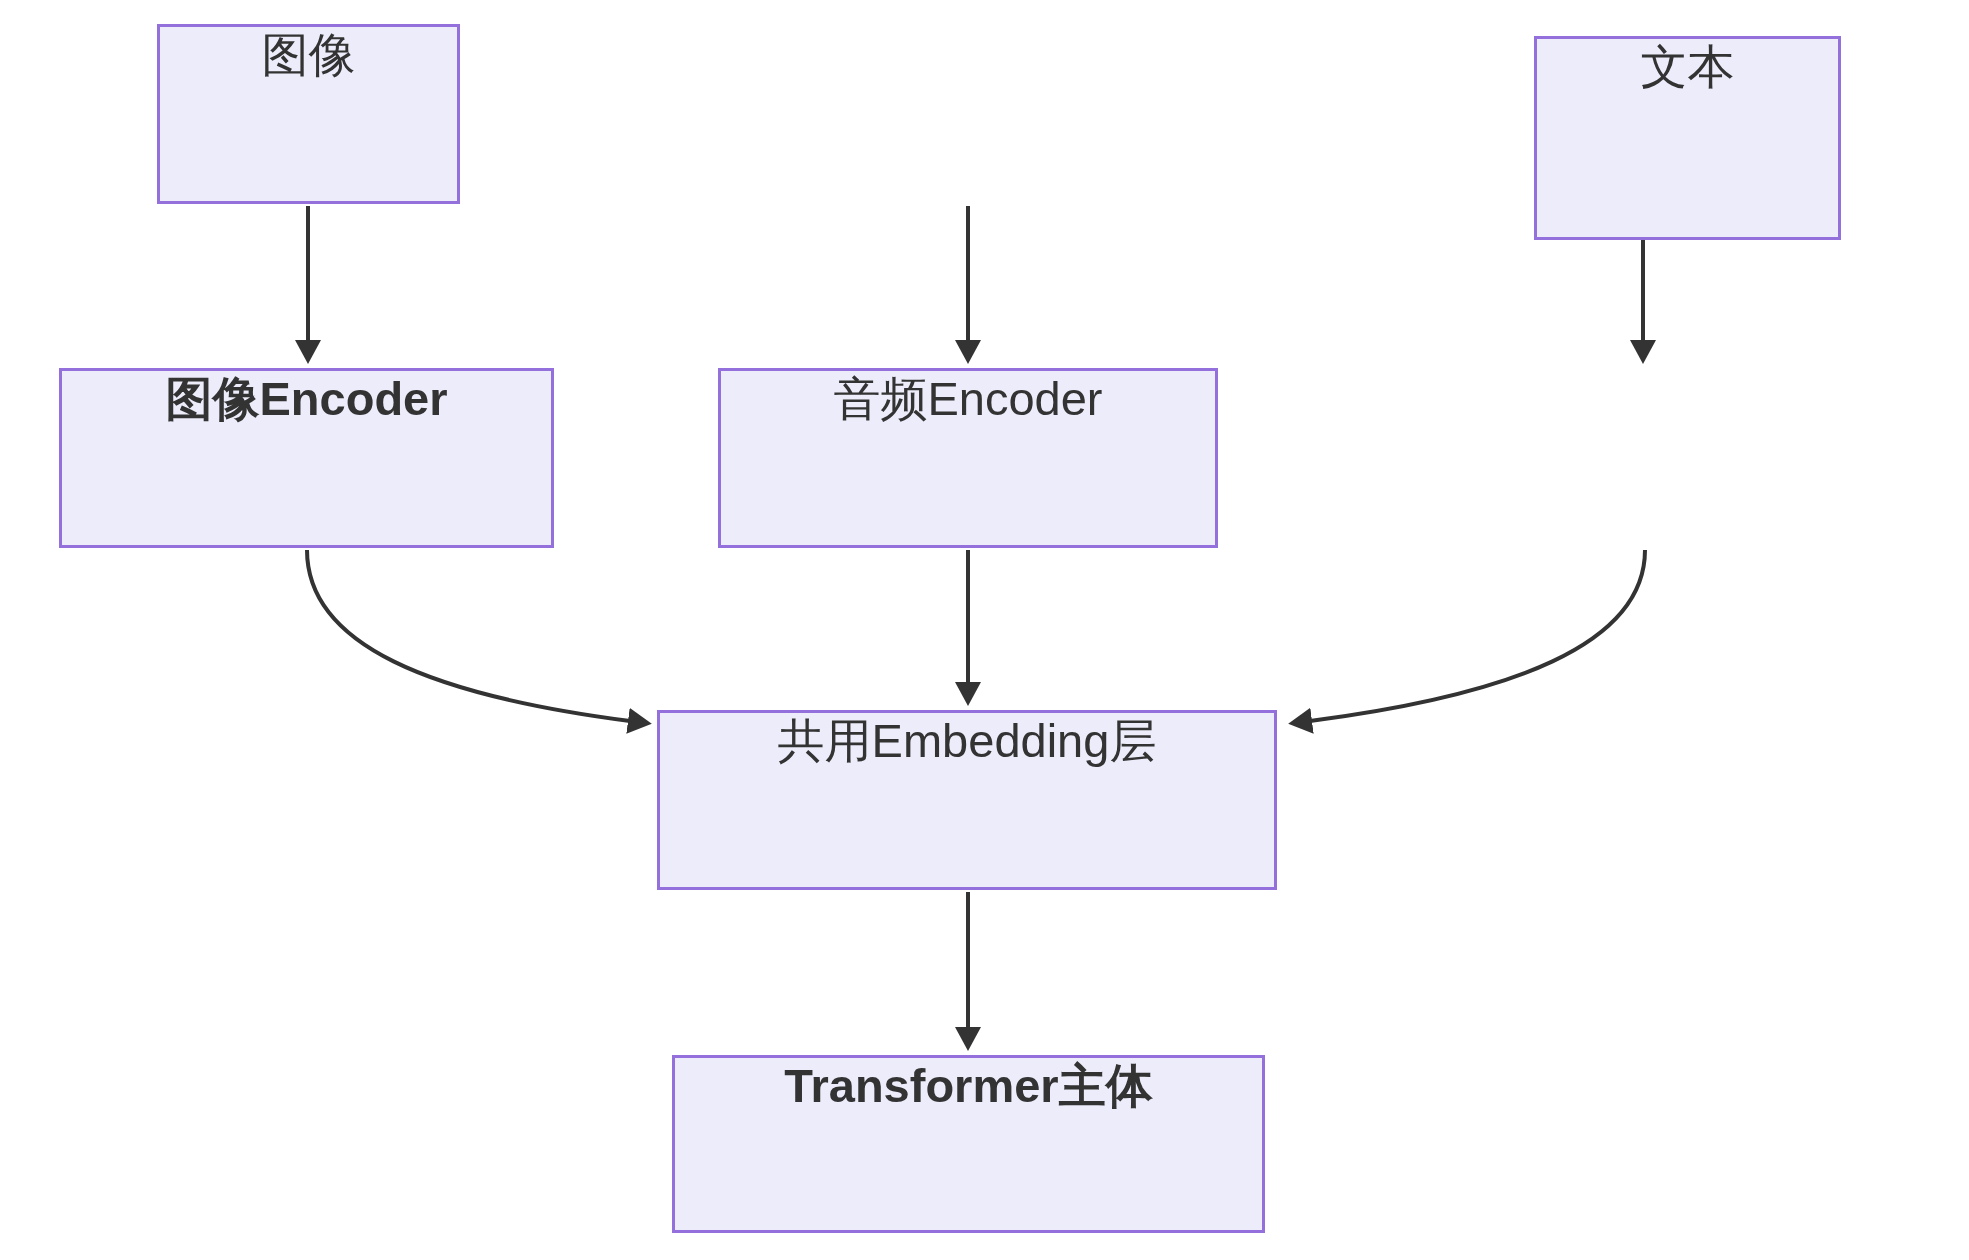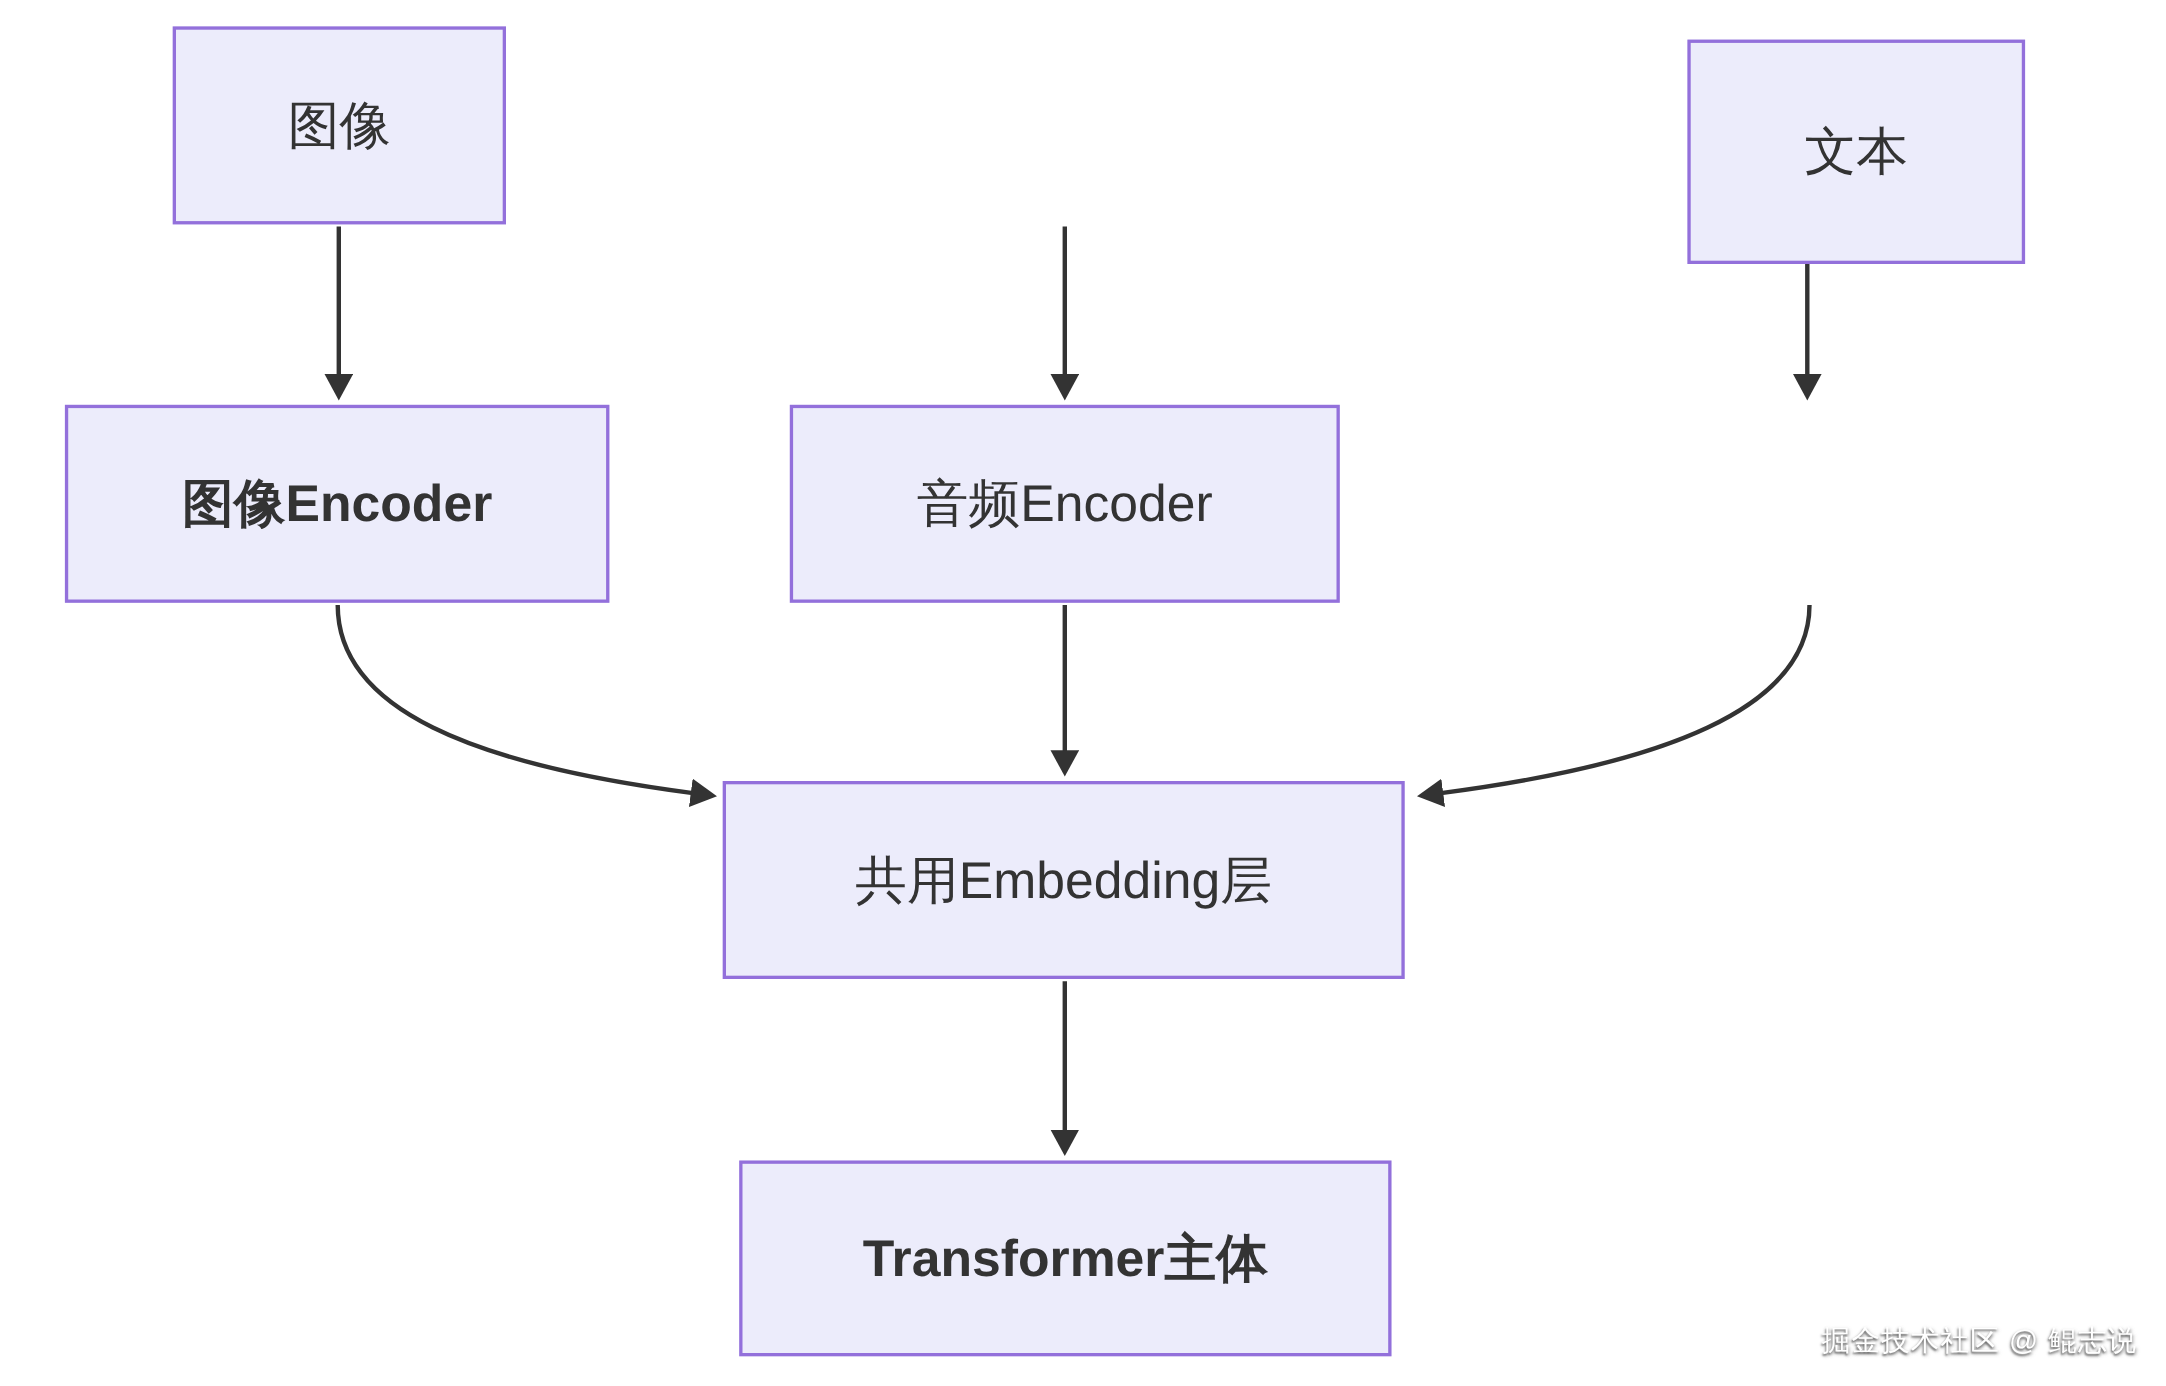--- a/index.html
+++ b/index.html
@@ -22,21 +22,21 @@
     left: 0; top: 0;
     width: 1969px;
     height: 1260px;
   }
   .node {
     position: absolute;
     box-sizing: border-box;
     background: #ececfb;
     border: 3px solid #9370db;
     display: flex;
-    align-items: center;
+    align-items: flex-start;
     justify-content: center;
     color: #333333;
     font-size: 47px;
     line-height: 1.2;
     white-space: nowrap;
   }
   #node-image          { left: 157px;  top: 24px;   width: 303px; height: 180px; }
   #node-speech         { left: 815px;  top: 24px;   width: 305px; height: 180px; }
   #node-text           { left: 1490px; top: 36px;   width: 307px; height: 204px; margin-left: 44px; }
   #node-image-encoder  { left: 59px;   top: 368px;  width: 495px; height: 180px; font-weight: bold; }
@@ -87,15 +87,14 @@
   <div class="node" id="node-audio-encoder">
     <span>音频Encoder</span>
   </div>
   <div class="node" id="node-shared-embedding">
     <span>共用Embedding层</span>
   </div>
   <div class="node" id="node-transformer">
     <span>Transformer主体</span>
   </div>
 
-  <div class="watermark">掘金技术社区 @ 鲲志说</div>
 
 </div>
 
 </body></html>

